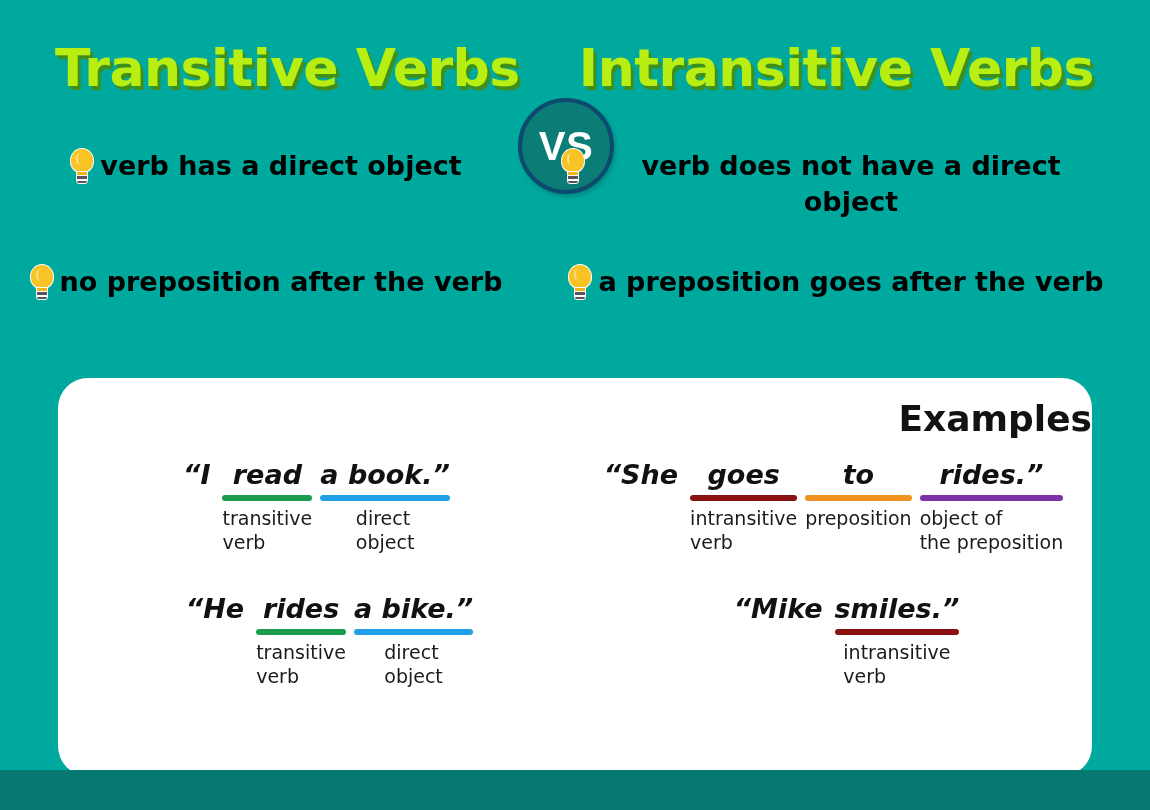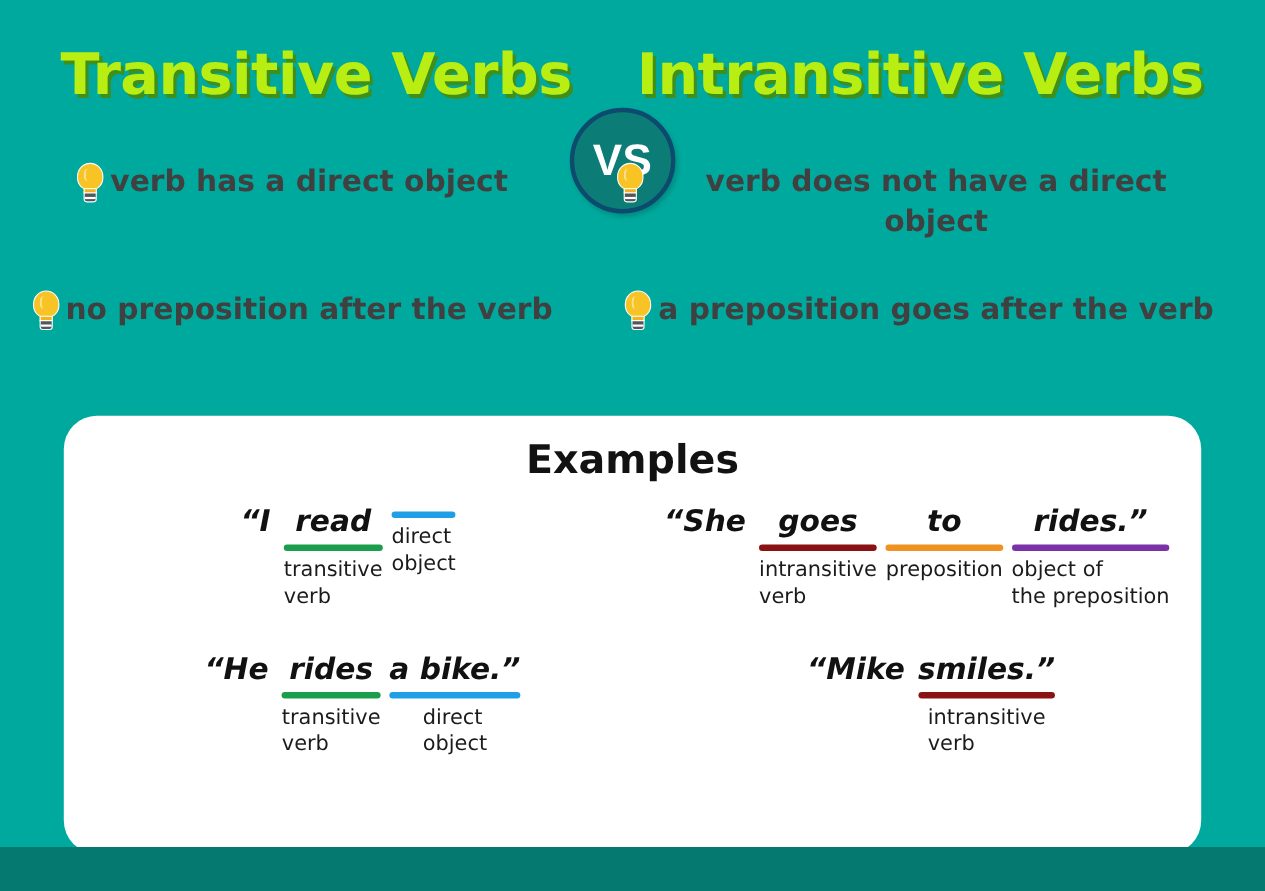--- a/index.html
+++ b/index.html
@@ -93,21 +93,21 @@
     justify-content: center;
   }
   .col-left  { width: 520px; padding-left: 10px; }
   .col-right { width: 630px; }
 
   .bullet-text {
     font-family: "DejaVu Sans", sans-serif;
     font-weight: bold;
     font-size: 27px;
     line-height: 1.32;
-    color: #404040;
+    color: #000000;
     text-align: center;
     max-width: 470px;
   }
   .col-right .bullet-text { max-width: 520px; }
 
   .bulb {
     flex: 0 0 auto;
     width: 28px;
     height: 38px;
     position: relative;
@@ -170,21 +170,21 @@
   .card {
     position: absolute;
     left: 58px;
     top: 378px;
     width: 1034px;
     height: 398px;
     background: #ffffff;
     border-radius: 30px;
   }
   .card-title {
-    text-align: center;
+    text-align: right;
     font-family: "DejaVu Sans", sans-serif;
     font-weight: bold;
     font-size: 36px;
     color: #121212;
     margin-top: 20px;
   }
 
   .examples-grid {
     position: absolute;
     left: 0;
@@ -298,20 +298,21 @@
             <div class="rule none"></div>
             <div class="caption"></div>
           </div>
           <div class="seg">
             <div class="words">read</div>
             <div class="rule" style="background: rgb(26, 158, 75);"></div>
             <div class="caption">transitive
 verb</div>
           </div>
           <div class="seg">
+            <div class="words">a book.”</div>
             <div class="rule" style="background: rgb(30, 159, 230);"></div>
             <div class="caption">direct
 object</div>
           </div>
         </div>
         <div class="example block-2">
           <div class="seg plain">
             <div class="words">“He</div>
             <div class="rule none"></div>
             <div class="caption"></div>

